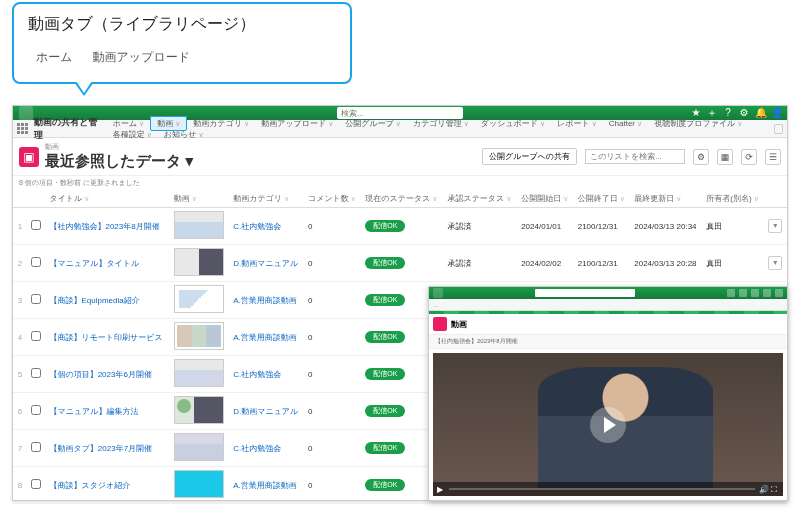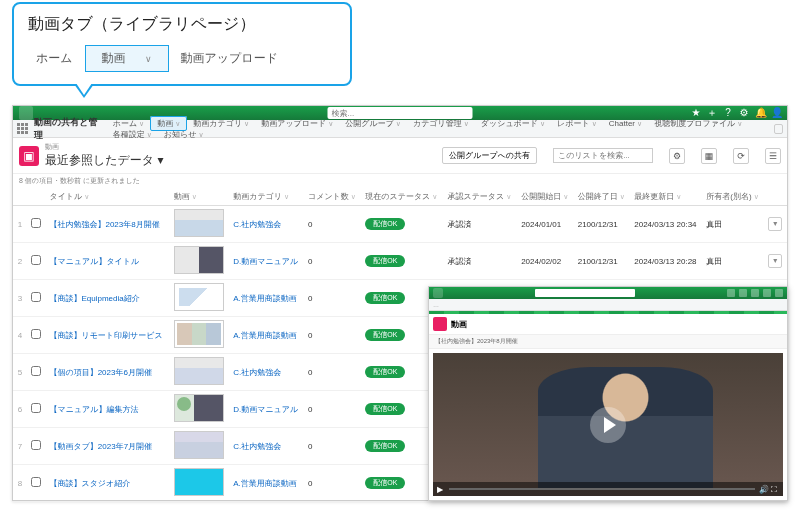--- a/index.html
+++ b/index.html
@@ -12,42 +12,42 @@
 .callout-nav span { font-size: 12px; color: #555; padding: 4px 8px; }
 .callout-nav .sel { border: 1px solid #1aa3e8; background: #eaf6fd; }
 .callout-nav .chev { font-size: 9px; color: #888; }
 .callout-tail { position: absolute; left: 60px; bottom: -14px; width: 0; height: 0; border-left: 10px solid transparent; border-right: 10px solid transparent; border-top: 14px solid #1aa3e8; }
 .callout-tail::after { content:""; position:absolute; left:-8px; top:-15px; border-left:8px solid transparent; border-right:8px solid transparent; border-top:12px solid #fff; }
 
 
 .app { position: absolute; top: 105px; left: 12px; right: 12px; bottom: 18px; border: 1px solid #ccc; background: #fff; box-shadow: 0 1px 3px rgba(0,0,0,0.15); display: flex; flex-direction: column; }
 .topbar { height: 18px; background: linear-gradient(#1a9e4a,#157a3a); display: flex; align-items: center; justify-content: space-between; padding: 0 6px; }
 .topbar .logo { width: 14px; height: 14px; background: #fff3; border-radius: 2px; }
-.topbar .search { position: absolute; left: 50%; transform: translateX(-50%); width: 145px; height: 12px; background: #fff; border-radius: 2px; display:flex; align-items:center; padding:0 4px; }
+.topbar .search { position: absolute; left: 50%; transform: translateX(-50%); width: 126px; height: 12px; background: #fff; border-radius: 2px; display:flex; align-items:center; padding:0 4px; }
 .topbar .search input { border:none; width:100%; font-size:8px; outline:none; }
 .topbar .ricons { display:flex; gap:6px; }
 .topbar .ricons span { width:10px; height:10px; display:inline-block; color:#fff; font-size:10px; line-height:10px; text-align:center; }
 
 .tabbar { height: 18px; background: #f4f6f7; border-bottom: 1px solid #ddd; display: flex; align-items: center; padding: 8px 4px; gap: 2px; font-size: 8px; color: #555; }
 .launcher { width:12px;height:12px;display:grid;grid-template-columns:repeat(3,3px);grid-template-rows:repeat(3,3px);gap:1px;margin-right:4px;}
 .launcher i{background:#888;}
 .tabbar .appname { font-weight:600; color:#333; margin-right:6px; font-size:9px;}
 .tabbar .tab { padding: 2px 6px; border-radius:2px; cursor:pointer; white-space:nowrap;}
 .tabbar .tab.active { background:#dff0fa; border:1px solid #1aa3e8; }
 .tabbar .chev { font-size:7px; color:#aaa; margin-left:2px;}
 .tabbar .rbtn { margin-left:auto; width:10px;height:10px;border:1px solid #ccc;border-radius:2px;}
 
 .greenstrip { height:4px; background: repeating-linear-gradient(90deg,#1a9e4a,#1a9e4a 20px,#2ab85b 20px,#2ab85b 40px); }
 
 .listhead { display:flex; align-items:center; padding:4px 6px; gap:6px; border-bottom:1px solid #eee; }
 .listhead .pink { width:20px;height:20px;background:#e91e63;border-radius:3px;display:flex;align-items:center;justify-content:center;color:#fff;font-size:12px;}
 .listhead .titleblock { display:flex;flex-direction:column; }
 .listhead .titleblock .sub{font-size:7px;color:#888;}
-.listhead .titleblock .main{font-size:12px;font-weight:400;color:#333;}
-.listhead .rightctl { margin-left:auto; display:flex; gap:16px; align-items:center;}
+.listhead .titleblock .main{font-size:15px;font-weight:700;color:#333;}
+.listhead .rightctl { margin-left:auto; display:flex; gap:8px; align-items:center;}
 .listhead .rightctl .btn{border:1px solid #ccc;padding:2px 6px;font-size:8px;background:#fff;border-radius:2px;}
 .listhead .rightctl .sbox{border:1px solid #ccc;padding:2px 4px;font-size:8px;width:100px;}
 .listhead .rightctl .ico{width:16px;height:16px;border:1px solid #ccc;border-radius:2px;display:flex;align-items:center;justify-content:center;font-size:9px;color:#555;}
 
 .subnote { font-size:7px; color:#888; padding:2px 6px; }
 
 .tbl { width:100%; border-collapse:collapse; font-size:8px; color:#333; }
 .tbl th { text-align:left; padding:3px 4px; border-bottom:1px solid #ddd; color:#666; font-weight:500; position:relative; white-space:nowrap;}
 .tbl th .sort{font-size:7px;color:#bbb;margin-left:2px;}
 .tbl td { padding:3px 4px; border-bottom:1px solid #f0f0f0; vertical-align:middle; white-space:nowrap;}
@@ -91,21 +91,20 @@
 .detail .video .vbar .prog{flex:1;height:2px;background:#666;}
 .detail .video .vbar i{width:8px;height:8px;color:#fff;font-size:8px;font-style:normal;}
 </style>
 </head>
 <body>
 
 <div class="callout">
   <h2>動画タブ（ライブラリページ）</h2>
   <div class="callout-nav">
     <span>ホーム</span>
-    <span class="sel"><span>動画</span> <span class="chev">∨</span></span>
     <span>動画アップロード</span>
   </div>
   <div class="callout-tail"></div>
 </div>
 
 <div class="app">
   <div class="topbar">
     <div class="logo"></div>
     <div class="search">
       <input placeholder="検索..." style="">

